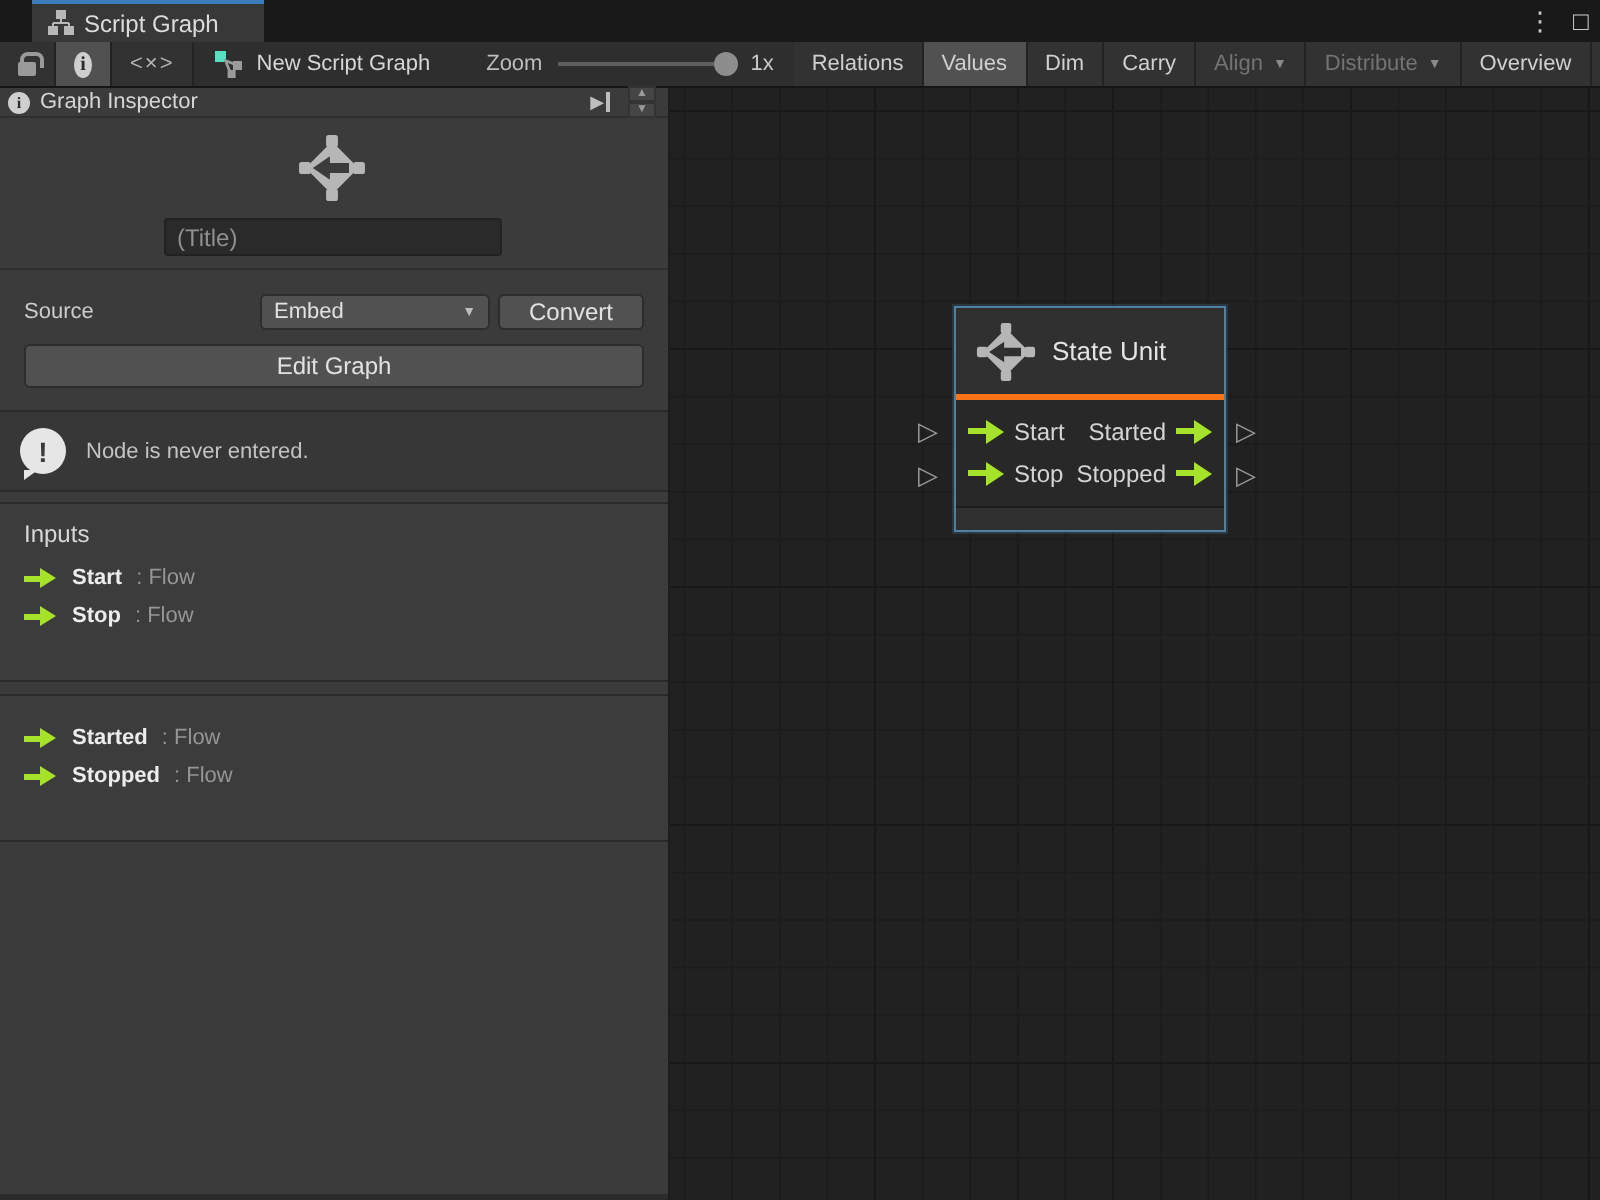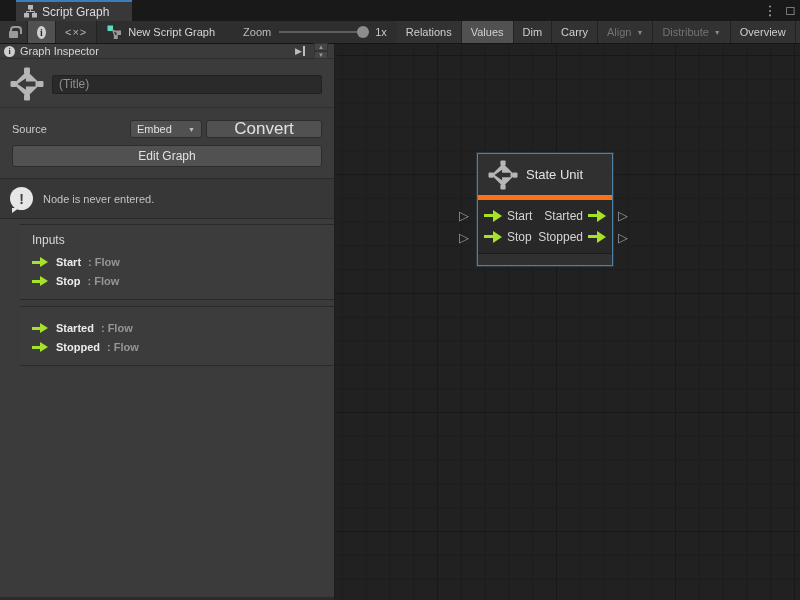--- a/index.html
+++ b/index.html
@@ -41,70 +41,70 @@
   .panel { position:absolute; left:0; top:44px; width:335px; height:556px; background:#3b3b3b; border-right:1px solid #1d1d1d; }
   .panel-footer { position:absolute; left:0; bottom:0; width:100%; height:3px; background:#2b2b2b; }
   .insp-header { height:15px; display:flex; align-items:center; gap:5px; padding:0 4px; font-size:11px; color:#d6d6d6;
                  border-bottom:1px solid #2e2e2e; }
   .insp-header .info-circle { width:11px; height:11px; font-size:8px; }
   .insp-spacer { flex:1; }
   .dock-icon { display:flex; align-items:center; color:#bdbdbd; font-size:9px; border-right:2px solid #bdbdbd; padding-right:1px; margin-right:4px; }
   .spinner { display:flex; flex-direction:column; margin-right:2px; }
   .spinner span { font-size:6px; line-height:6px; color:#9a9a9a; text-align:center; width:14px; background:#454545; border:1px solid #333; }
 
-  .info-card { display:flex; align-items:center; gap:8px; padding:8px 12px 6px 10px; border-bottom:1px solid #2f2f2f; }
+  .info-card { display:flex; align-items:center; gap:8px; padding:8px 12px 6px 10px; border-bottom:1px solid #2f2f2f;flex-direction:column; }
   .fields { flex:1; display:flex; flex-direction:column; gap:4px; }
   .tfield { height:19px; width:100%; background:#2a2a2a; border:1px solid #212121; border-radius:2px;
             color:#bfbfbf; font-size:12px; padding:0 6px; font-family:"Liberation Sans", sans-serif; }
   .tfield::placeholder { color:#8f8f8f; opacity:1; }
 
   .source-row { display:flex; align-items:center; margin:12px 12px 0; }
   .source-label { width:118px; font-size:11px; color:#cccccc; }
-  .dropdown { width:72px; height:18px; background:#515151; border:1px solid #2d2d2d; border-radius:3px;
+  .dropdown { width:115px; height:18px; background:#515151; border:1px solid #2d2d2d; border-radius:3px;
               display:flex; align-items:center; justify-content:space-between; padding:0 6px; font-size:11px; color:#e2e2e2; margin-right:4px; }
   .dropdown .caret { font-size:7px; color:#bdbdbd; }
-  .btn { height:18px; background:#515151; border:1px solid #2d2d2d; border-radius:3px; color:#e2e2e2; font-size:17px;
+  .btn { height:18px; background:#515151; border:1px solid #2d2d2d; border-radius:3px; color:#e2e2e2; font-size:12px;
          display:flex; align-items:center; justify-content:center; }
   .convert { flex:1; }
   .edit-graph { margin:7px 12px 0; height:22px; font-size:12px; }
 
   .card { background:#373737; border-top:1px solid #2a2a2a; border-bottom:1px solid #2a2a2a; padding:8px 10px; }
   .warning-card { margin-top:11px; display:flex; align-items:center; gap:10px; min-height:39px; }
   .warn-bubble { position:relative; width:23px; height:23px; background:#e6e6e6; border-radius:50%;
                  color:#3a3a3a; font-weight:bold; font-size:14px; display:flex; align-items:center; justify-content:center; }
   .warn-bubble::after { content:""; position:absolute; left:2px; bottom:-3px; width:0; height:0;
                         border-left:7px solid #e6e6e6; border-bottom:5px solid transparent; }
   .warn-text { font-size:11px; color:#c3c3c3;text-align:center; }
 
-  .ports-card { margin-top:5px; background:#3c3c3c; padding:8px 12px 12px;margin-left:20px; }
+  .ports-card { margin-top:5px; background:#3c3c3c; padding:8px 12px 26px; }
   .ports-card + .ports-card { margin-top:6px; }
   .ports-title { font-size:12px; color:#d8d8d8; margin-bottom:9px; }
   .port-row { display:flex; align-items:center; gap:7px; margin-top:7px; font-size:11px; }
   .port-name { font-weight:bold; color:#ececec; }
-  .port-type { color:#969696;font-weight:bold; }
+  .port-type { color:#969696; }
 
   .flow-arrow { position:relative; width:17px; height:11px; flex:0 0 auto; }
   .flow-arrow::before { content:""; position:absolute; left:0; top:4px; width:9px; height:3px; background:#A7E22A; }
   .flow-arrow::after { content:""; position:absolute; left:8px; top:0; width:0; height:0;
                        border-left:8px solid #A7E22A; border-top:5.5px solid transparent; border-bottom:5.5px solid transparent; }
 
   
   .canvas { position:absolute; left:335px; top:44px; width:465px; height:556px; background-color:#212121; overflow:hidden;
     background-image:
       linear-gradient(to right, #181818 1px, transparent 1px),
       linear-gradient(to bottom, #181818 1px, transparent 1px),
       linear-gradient(to right, #1c1c1c 1px, transparent 1px),
       linear-gradient(to bottom, #1c1c1c 1px, transparent 1px);
     background-size: 119px 119px, 119px 119px, 23.8px 23.8px, 23.8px 23.8px;
     background-position: 102px 0, 0 11px, 6.8px 0, 0 11px; }
 
   .node { position:absolute; left:142px; top:109px; width:136px; border:1px solid #4E81A2; background:#282828;
           box-shadow:0 0 0 1px rgba(78,129,162,.25); }
   .node-header { height:46px; background:#303030; display:flex; align-items:center; gap:8px; padding:3px 10px;
-                 border-bottom:5px solid #f97316; }
+                 border-bottom:3px solid #f97316; }
   .node-title { font-size:13px; color:#e3e3e3; }
   .node-body { padding:5px 6px 6px; border-bottom:1px solid #1c1c1c; }
   .node-row { display:flex; align-items:center; justify-content:space-between; height:21px; font-size:12px; color:#d4d4d4; }
   .np { display:flex; align-items:center; gap:5px; }
   .node-footer { height:11px; background:#303030; }
   .node .flow-arrow { width:18px; height:12px; }
   .node .flow-arrow::before { top:4.5px; width:10px; }
   .node .flow-arrow::after { left:9px; border-top-width:6px; border-bottom-width:6px; border-left-width:9px; }
 
   .ext-tri { position:absolute; color:#9a9a9a; font-size:13px; line-height:13px; }

